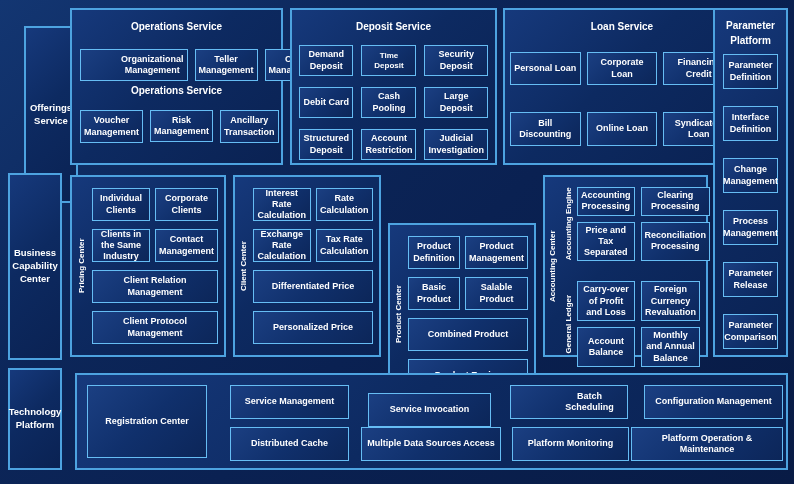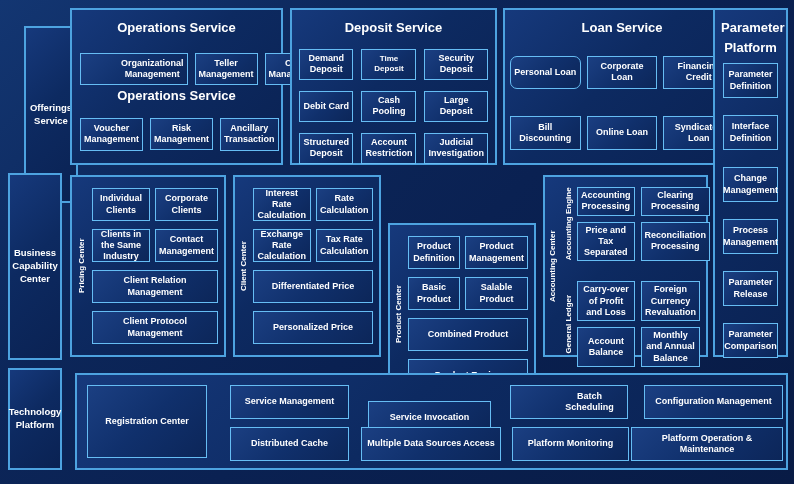--- a/index.html
+++ b/index.html
@@ -13,21 +13,21 @@
     border:2px solid #4da3e0;
     background:linear-gradient(136deg, #16397c 0%, #0d2a61 45%, #0a2253 100%);
   }
   .box {
     box-sizing:border-box; border:1.5px solid #66bdf4;
     background:linear-gradient(136deg, #1b3f82 0%, #10306c 50%, #0c2659 100%);
     color:#fff; font-weight:700; font-size:9px; line-height:1.25;
     display:flex; align-items:center; justify-content:center;
     text-align:center; padding:2px 3px;
   }
-  .panel-title { color:#fff; font-weight:700; font-size:13px; text-align:center; line-height:1.3; }
+  .panel-title { color:#fff; font-weight:700; font-size:10px; text-align:center; line-height:1.3; }
   .hrow { display:flex; }
   .hrow .box { flex:1; }
   .grid3 { display:grid; grid-template-columns:repeat(3,1fr); }
   .grid2 { display:grid; grid-template-columns:1fr 1fr; }
   .vlabel {
     flex:none; display:flex; align-items:center; justify-content:center;
     writing-mode:vertical-rl; transform:rotate(180deg);
     color:#fff; font-weight:700; font-size:8px; text-align:center; line-height:1;
   }
   .rail {
@@ -83,21 +83,21 @@
       <div class="box" style="height:31px;">Large Deposit</div>
       <div class="box" style="height:31px;">Structured Deposit</div>
       <div class="box" style="height:31px;">Account Restriction</div>
       <div class="box" style="height:31px;">Judicial Investigation</div>
     </div>
   </div>
 
   <div class="panel" style="left:503px; top:8px; width:238px; height:157px;">
     <div class="panel-title" style="margin-top:10px;">Loan Service</div>
     <div class="hrow" style="margin-top:19px; padding:0 5px; gap:6px;">
-      <div class="box" style="height:33px;border-radius:7px;">Personal Loan</div>
+      <div class="box" style="height:33px;">Personal Loan</div>
       <div class="box" style="height:33px;">Corporate Loan</div>
       <div class="box" style="height:33px;">Financing Credit</div>
     </div>
     <div class="hrow" style="margin-top:27px; padding:0 5px; gap:6px;">
       <div class="box" style="height:34px;">Bill Discounting</div>
       <div class="box" style="height:34px;">Online Loan</div>
       <div class="box" style="height:34px;">Syndicated Loan</div>
     </div>
   </div>
 
@@ -176,21 +176,21 @@
           <div class="box">Monthly and Annual Balance</div>
         </div>
       </div>
     </div>
   </div>
 
   <div class="panel" style="left:75px; top:373px; width:713px; height:97px;">
     <div class="box abs" style="left:10px; top:10px; width:120px; height:73px;">Registration Center</div>
 
     <div class="box abs" style="left:153px; top:10px; width:119px; height:34px;">Service Management</div>
-    <div class="box abs" style="left:291px; top:26px; width:123px; height:34px;">Service Invocation</div>
+    <div class="box abs" style="left:291px; top:18px; width:123px; height:34px;">Service Invocation</div>
     <div class="box abs" style="left:433px; top:10px; width:118px; height:34px;padding-left:44px;">Batch Scheduling</div>
     <div class="box abs" style="left:567px; top:10px; width:139px; height:34px;">Configuration Management</div>
 
     <div class="box abs" style="left:153px; top:52px; width:119px; height:34px;">Distributed Cache</div>
     <div class="box abs" style="left:284px; top:52px; width:140px; height:34px;">Multiple Data Sources Access</div>
     <div class="box abs" style="left:435px; top:52px; width:117px; height:34px;">Platform Monitoring</div>
     <div class="box abs" style="left:554px; top:52px; width:152px; height:34px;">Platform Operation &amp; Maintenance</div>
   </div>
 
 </div>

